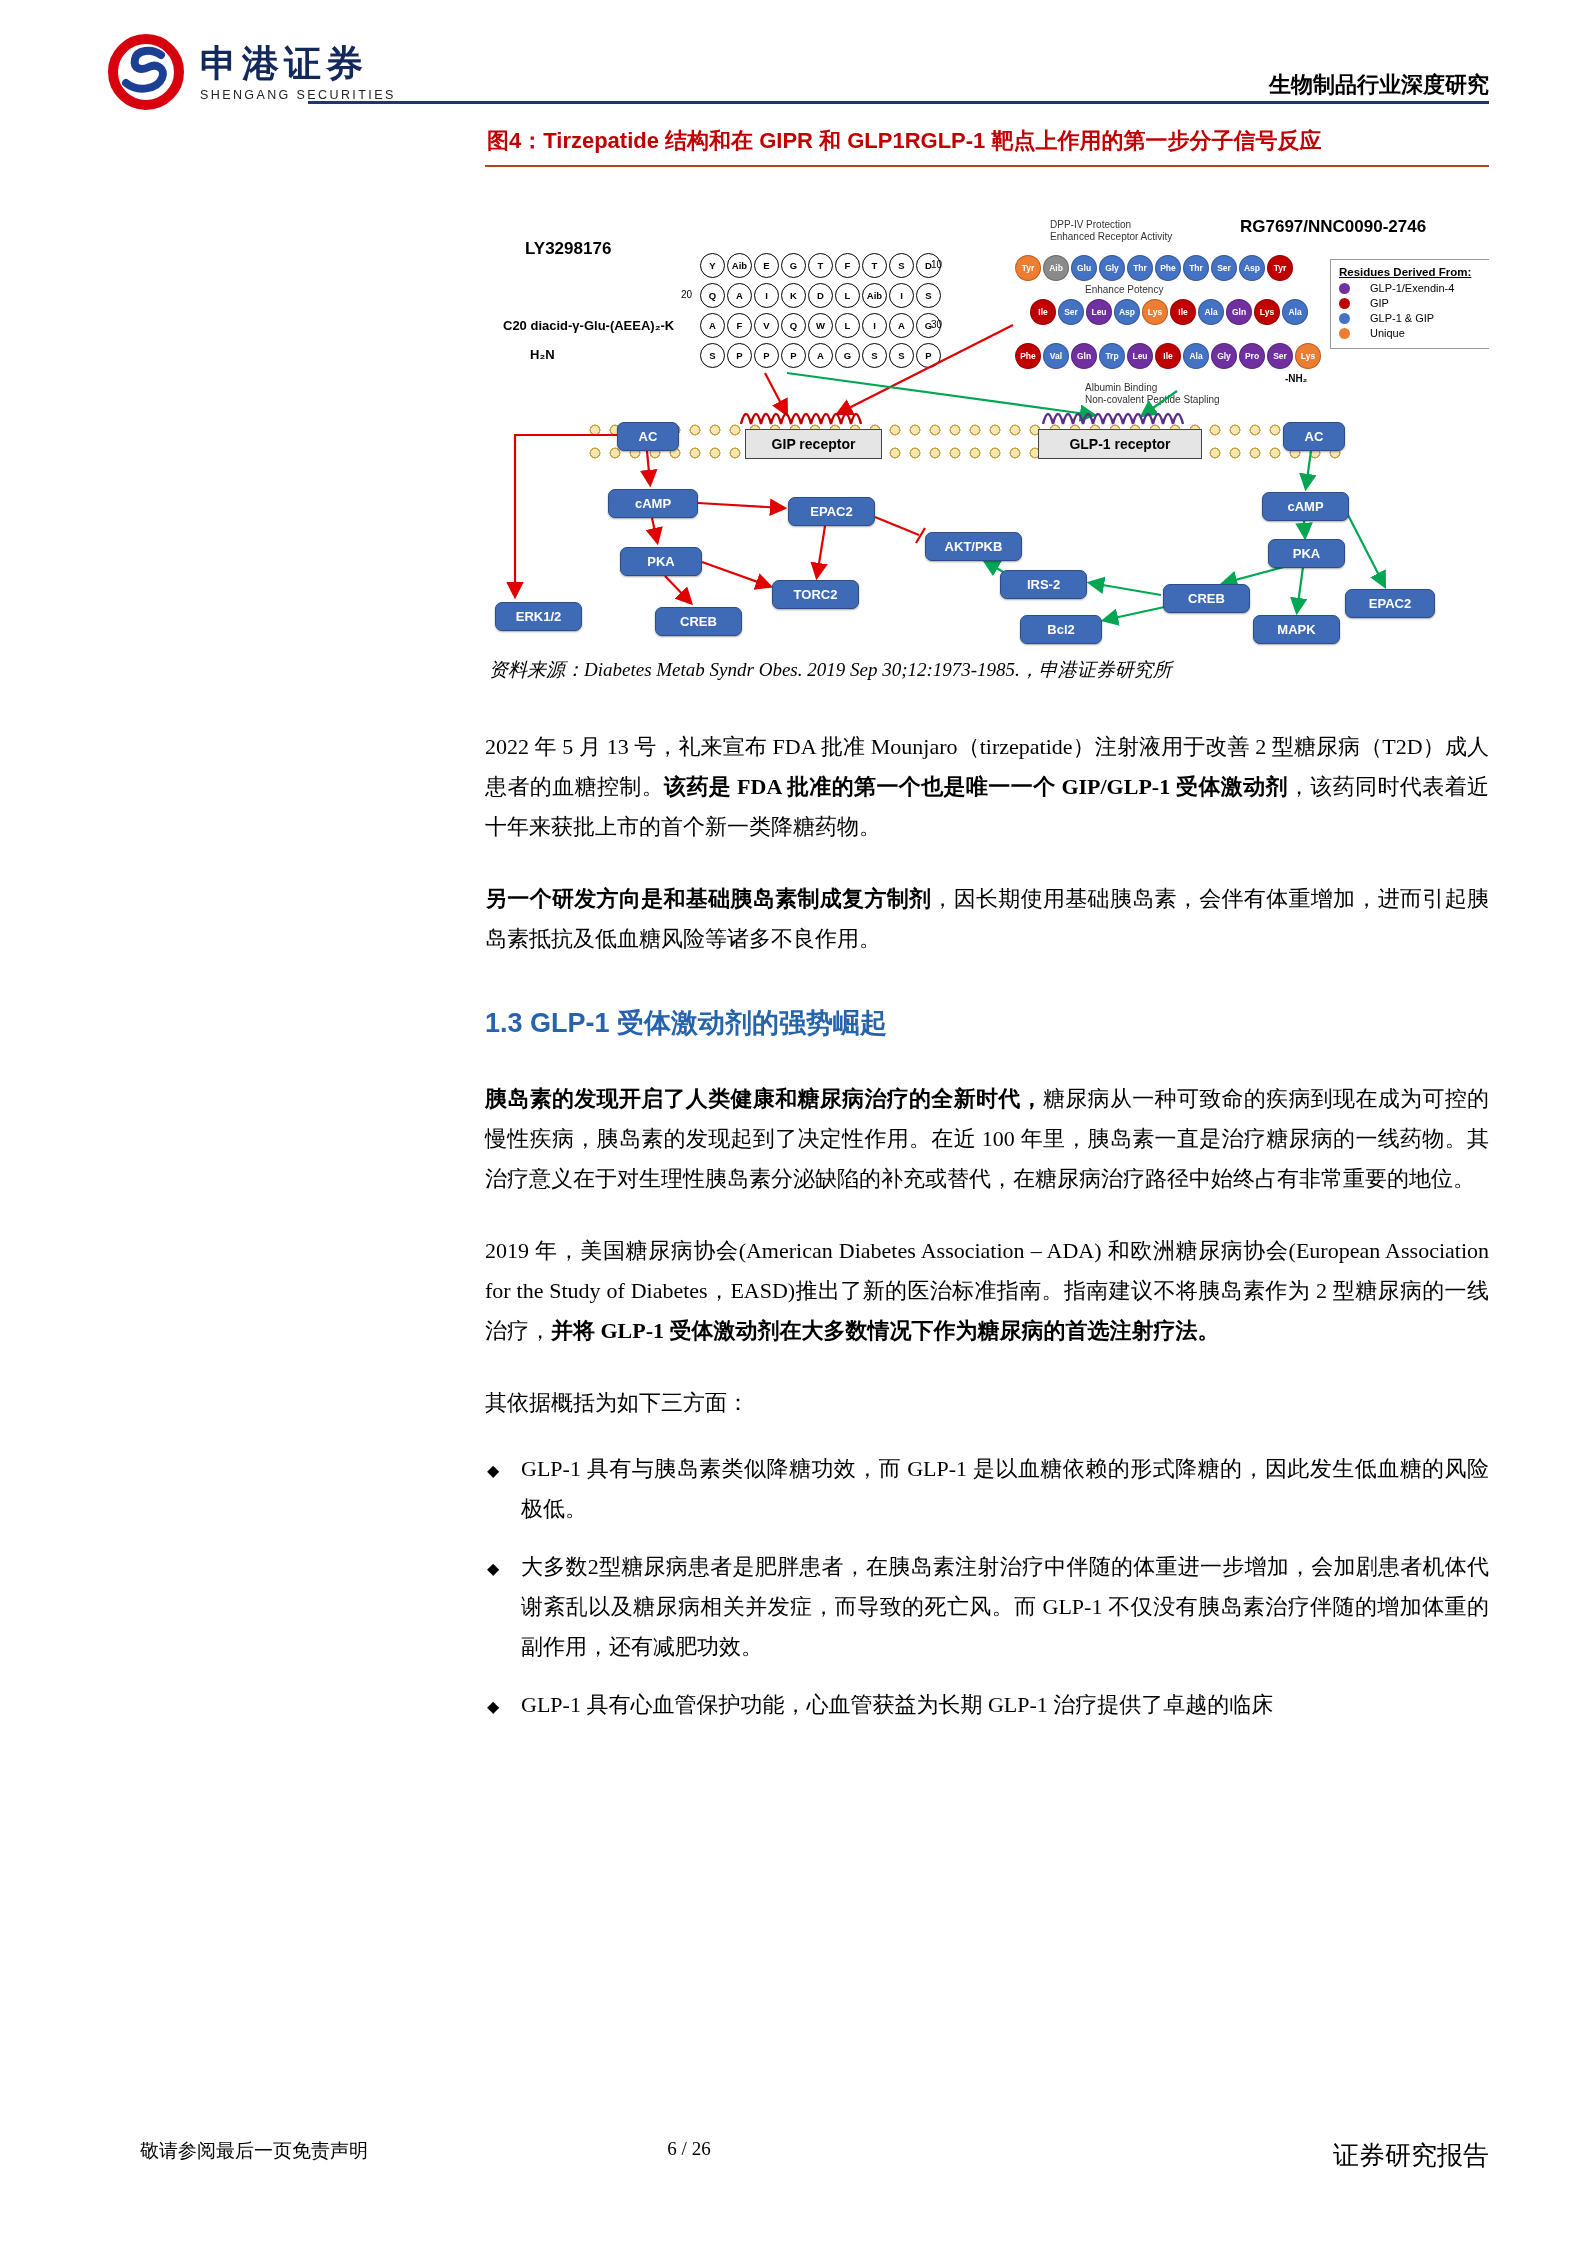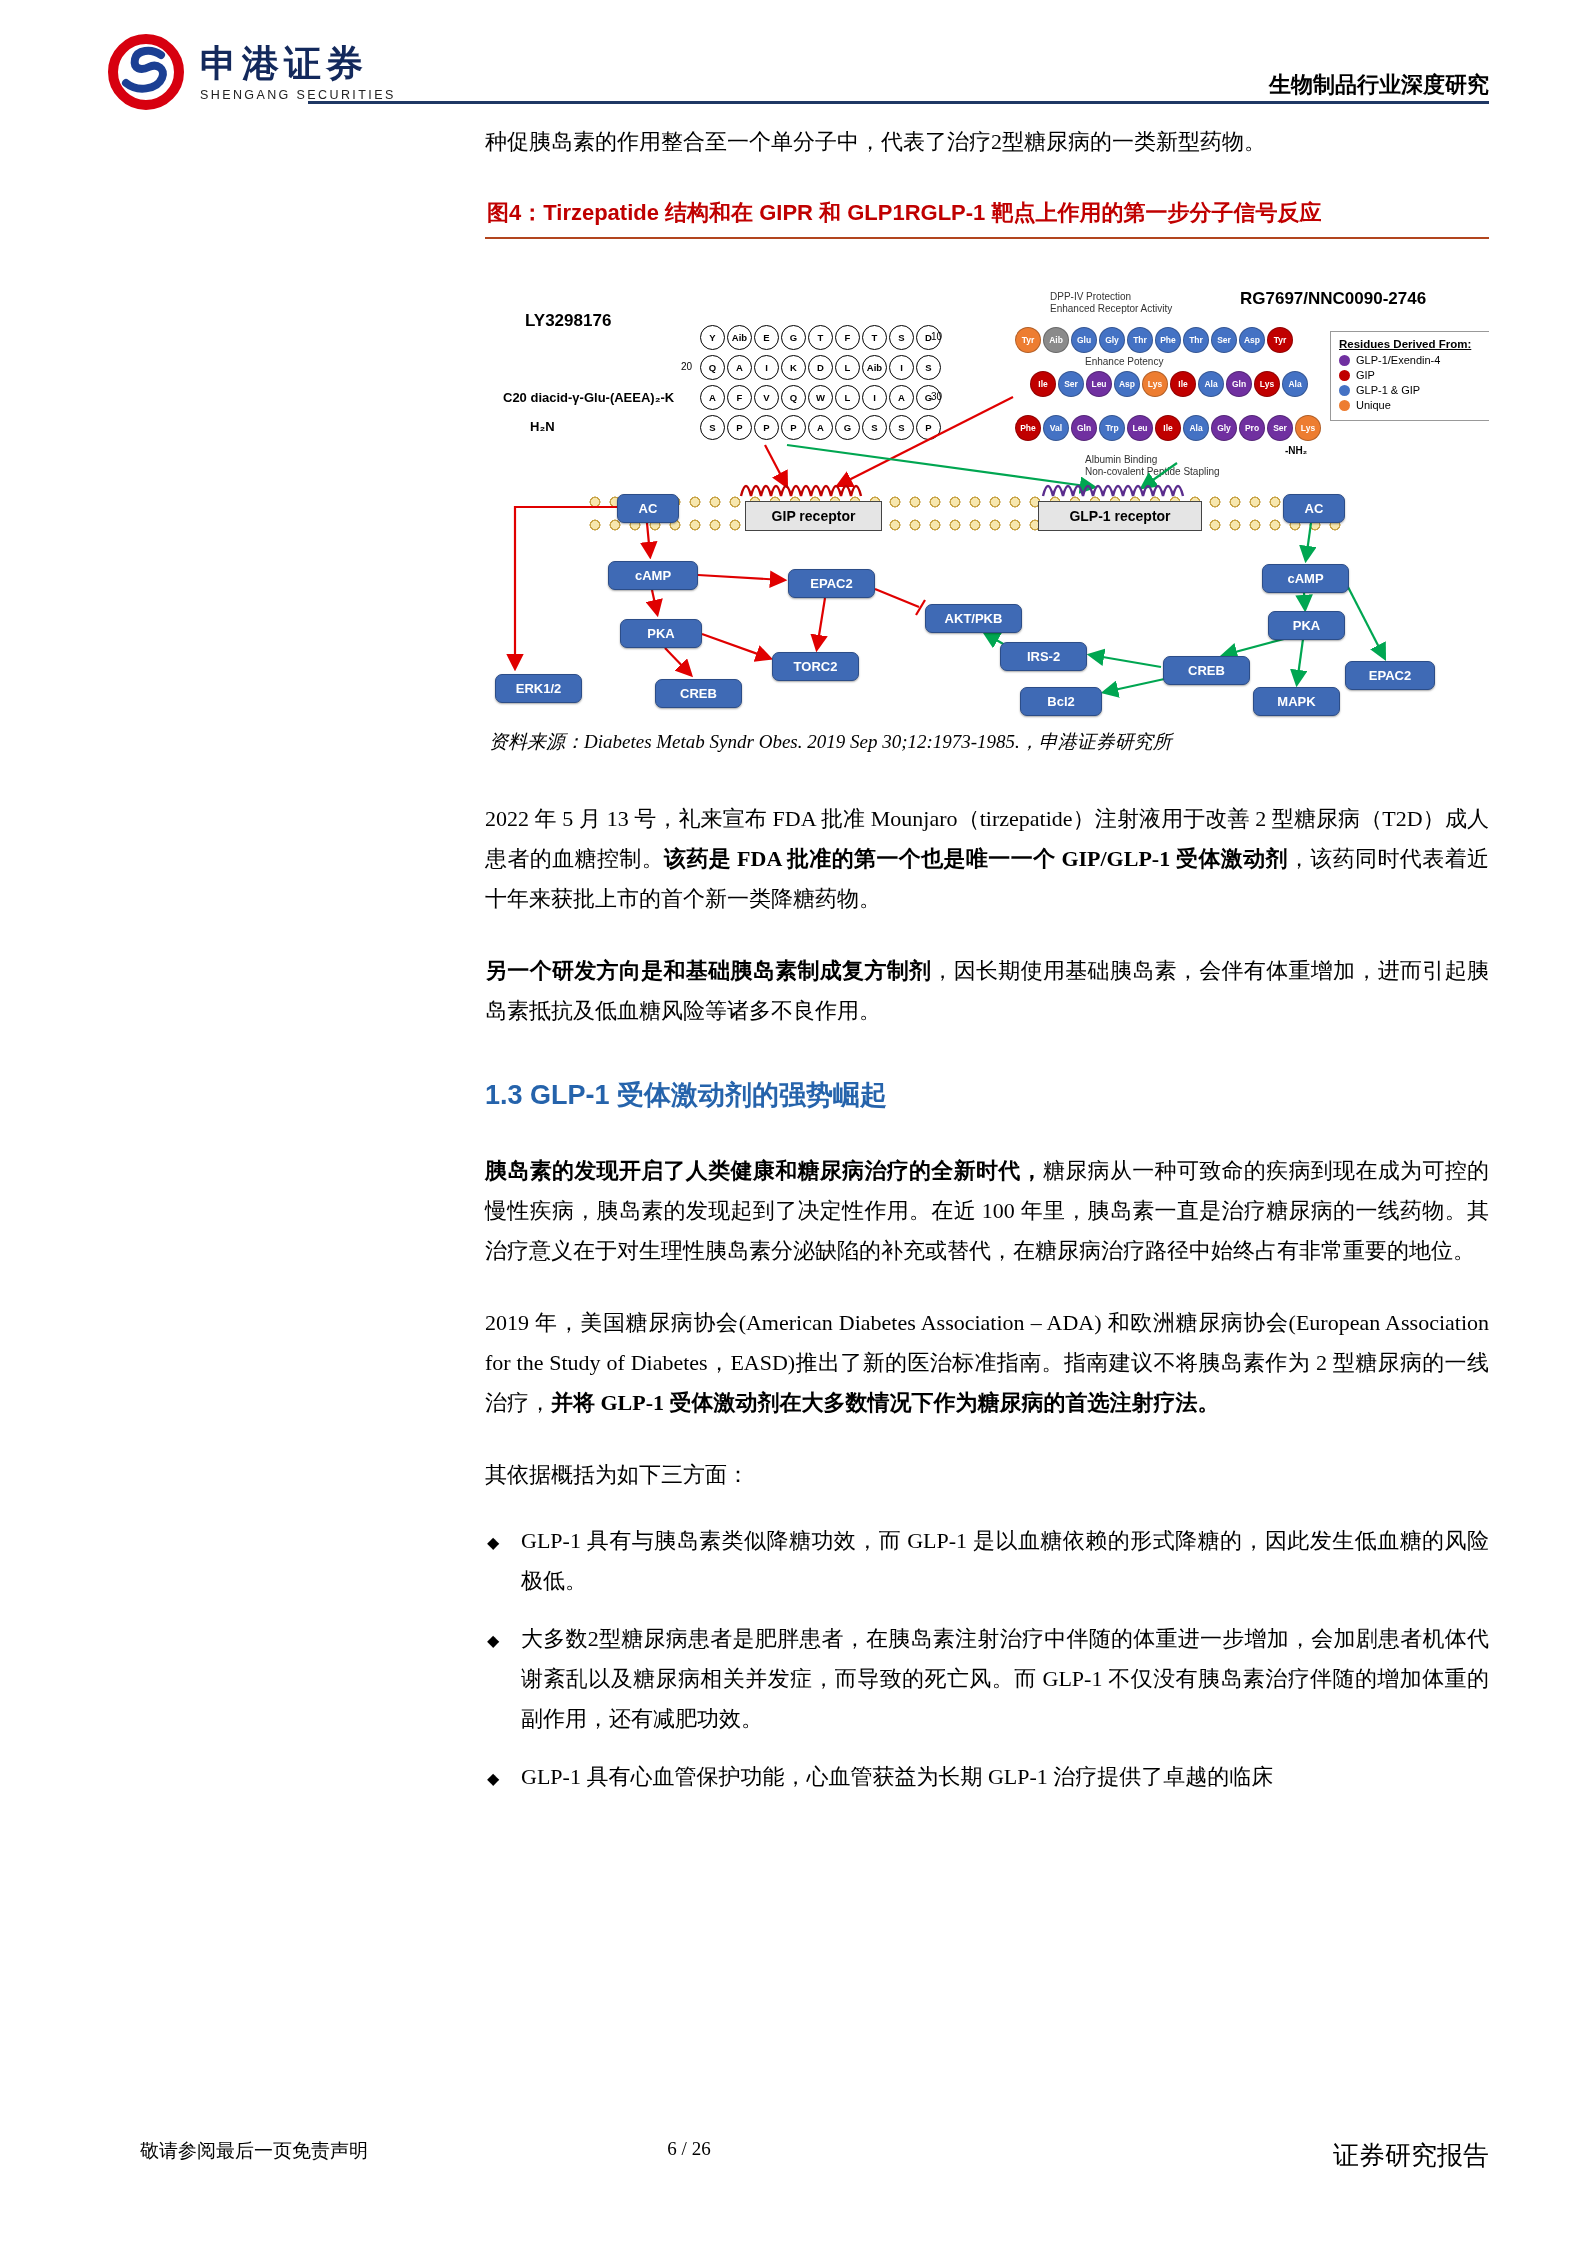--- a/index.html
+++ b/index.html
@@ -54,21 +54,21 @@
   .res.p{background:#7030a0}.res.r{background:#c00000}.res.b{background:#4472c4}
   .res.o{background:#ed7d31}.res.g{background:#8a8a8a}
   .chain-label{position:absolute;z-index:2;font-family:"Liberation Sans","DejaVu Sans",sans-serif;
                font-weight:bold;font-size:13px;}
   .seq-num{position:absolute;z-index:2;font-family:"Liberation Sans","DejaVu Sans",sans-serif;font-size:10px;}
   .ann{position:absolute;z-index:2;font-family:"Liberation Sans","DejaVu Sans",sans-serif;font-size:10px;
        line-height:12px;color:#333;text-align:left;}
   .legend{position:absolute;left:845px;top:82px;width:158px;z-index:2;background:#fff;border:1px solid #999;
           padding:6px 8px;font-family:"Liberation Sans","DejaVu Sans",sans-serif;}
   .legend-title{font-weight:bold;font-size:11.5px;text-decoration:underline;margin-bottom:4px;}
-  .legend-item{display:flex;align-items:center;gap:6px;font-size:11px;margin:3px 0;}
+  .legend-item{display:flex;align-items:center;gap:20px;font-size:11px;margin:3px 0;}
   .dot{width:11px;height:11px;border-radius:50%;flex:0 0 auto;}
   .dot.p{background:#7030a0}.dot.r{background:#c00000}.dot.b{background:#4472c4}.dot.o{background:#ed7d31}
 
   
   .footer-left{position:absolute;left:140px;top:2138px;font-size:19px;}
   .footer-page{position:absolute;left:0;top:2138px;width:1378px;text-align:center;font-size:19px;}
   .footer-right{position:absolute;right:97px;top:2138px;font-size:26px;}
 </style>
 </head>
 <body>
@@ -83,21 +83,20 @@
     <div class="logo-text">
       <div class="logo-cn">申港证券</div>
       <div class="logo-en">SHENGANG SECURITIES</div>
     </div>
   </div>
   <div class="header-right">生物制品行业深度研究</div>
   <div class="header-rule"></div>
 
   <div class="content">
 
-    <p class="para"><span>种促胰岛素的作用整合至一个单分子中，代表了治疗2型糖尿病的一类新型药物。</span></p>
 
     <figure class="fig" style="margin:0 0 44px 0">
       <figcaption class="fig-title">图4：Tirzepatide 结构和在 GIPR 和 GLP1RGLP-1 靶点上作用的第一步分子信号反应</figcaption>
 
       <div class="fig-canvas">
 
         <div class="membrane"></div>
 
         <svg class="arrows" width="1004" height="472" viewBox="0 0 1004 472">
           <defs>

